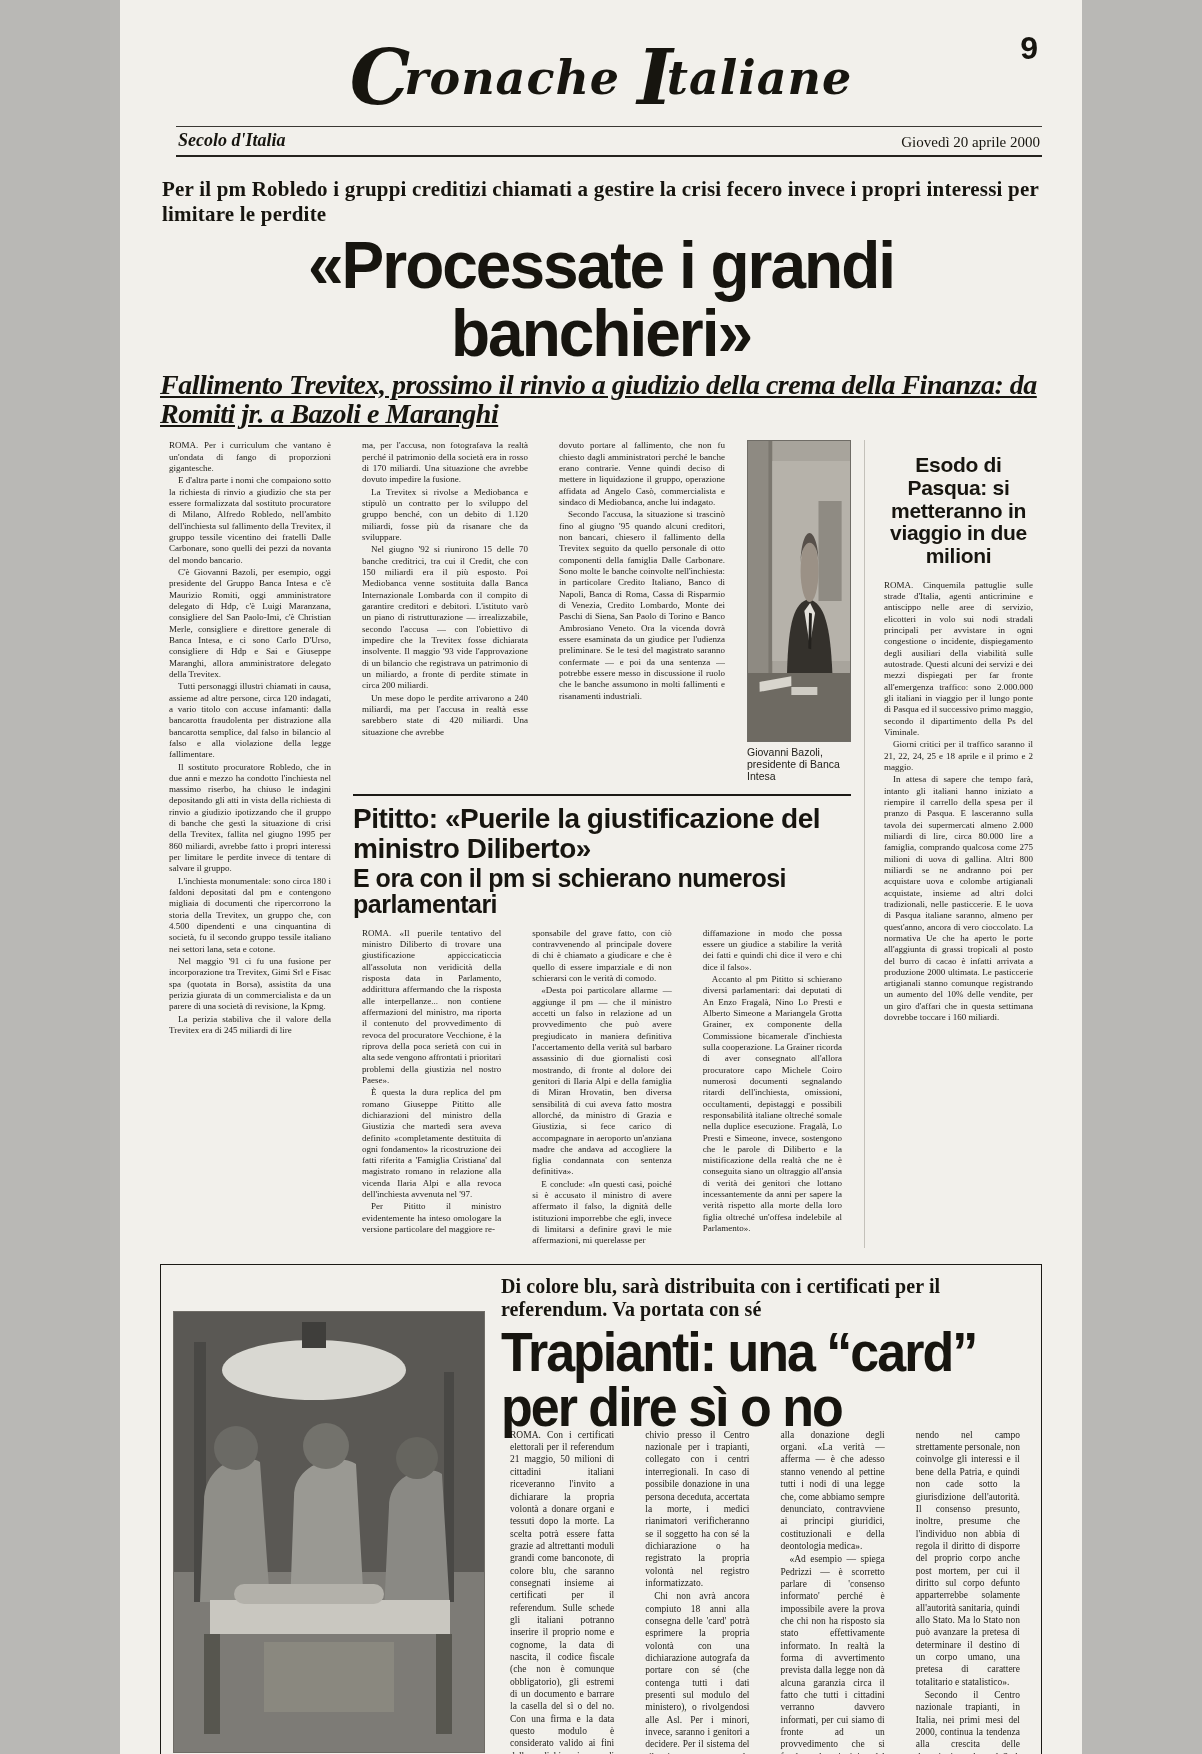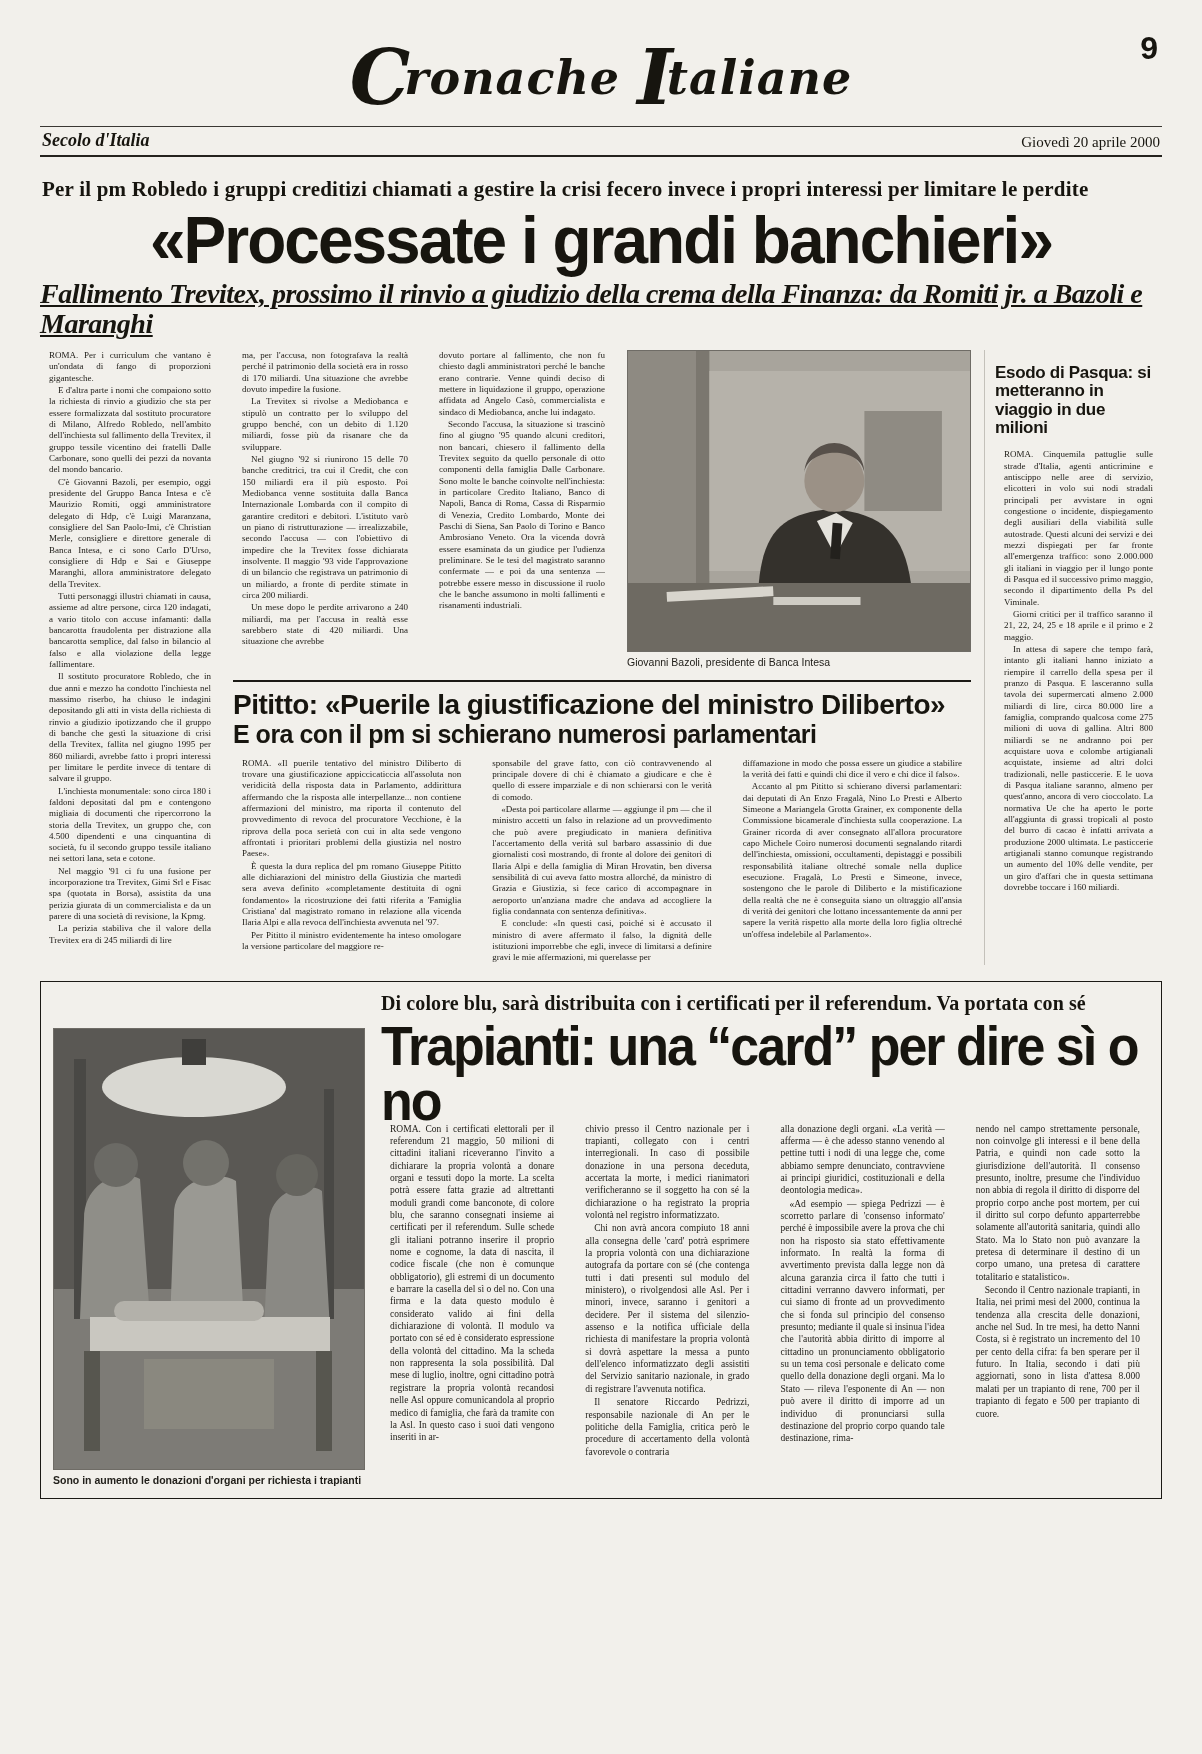--- a/index.html
+++ b/index.html
@@ -1,28 +1,28 @@
 <!DOCTYPE html>
 <html><head>
 <meta charset="utf-8">
 <style>
   html,body{margin:0;padding:0;background:#b9b8b5;}
-  .page{width:1202px;height:1754px;margin:0 auto;background:#f2f0eb;box-sizing:border-box;
+  .page{width:962px;height:1754px;margin:0 auto;background:#f2f0eb;box-sizing:border-box;
         padding:30px 40px 20px;position:relative;overflow:hidden;
         font-family:"Liberation Serif",serif;color:#17150f;}
   
   .masthead{position:relative;text-align:center;padding:10px 0 4px;}
   .mast-title{font-family:"DejaVu Serif",serif;font-style:italic;font-weight:700;
               font-size:46px;letter-spacing:1px;line-height:1;}
   .mast-cap{font-size:76px;font-weight:900;letter-spacing:-6px;vertical-align:-10px;}
   .page-num{position:absolute;right:4px;top:0;font-family:"Liberation Sans",sans-serif;
             font-weight:700;font-size:32px;}
   .dateline{display:flex;justify-content:space-between;align-items:flex-end;
             border-top:1px solid #3a3833;border-bottom:2px solid #25231e;
-            padding:3px 2px 4px;margin-top:6px;}
+            padding:3px 2px 4px;margin-top:6px;margin-left:16px;}
   .paper-name{font-weight:700;font-style:italic;font-size:18px;}
   .issue-date{font-size:15px;}
   
   .kicker{font-weight:700;font-size:21px;margin:20px 2px 2px;letter-spacing:.2px;}
   .headline{font-family:"Liberation Sans",sans-serif;font-weight:700;font-size:64px;
             letter-spacing:-2px;line-height:1.02;margin:4px 0 2px;text-align:center;
             transform:scaleY(1.05);transform-origin:top;}
   .subhead{font-style:italic;font-weight:700;font-size:28px;letter-spacing:-.5px;
            margin:8px 0 12px;line-height:1.05;text-decoration:underline;}
   
@@ -41,22 +41,22 @@
   .photo-frame{background:#9a968f;border:1px solid #6f6c66;line-height:0;}
   
   .pititto{border-top:2px solid #1c1a15;margin-top:12px;padding-top:8px;}
   .pit-h1{font-family:"Liberation Sans",sans-serif;font-weight:700;font-size:28px;
           letter-spacing:-.5px;margin:0;line-height:1.05;}
   .pit-h2{font-family:"Liberation Sans",sans-serif;font-weight:700;font-size:25px;
           letter-spacing:-.5px;margin:2px 0 10px;line-height:1.05;}
   .cols{display:flex;gap:13px;}
   .cols .col{flex:1;min-width:0;}
   
-  .esodo-head{font-family:"Liberation Sans",sans-serif;font-weight:700;font-size:17px;
-              text-align:left;line-height:1.08;margin:14px 0 12px;letter-spacing:-.3px;}
+  .esodo-head{font-family:"Liberation Sans",sans-serif;font-weight:700;font-size:21px;
+              text-align:center;line-height:1.08;margin:14px 0 12px;letter-spacing:-.3px;}
   
   .bottombox{border:1px solid #1c1a15;margin-top:16px;padding:8px 12px 12px;display:flex;gap:16px;}
   .tb-left{width:312px;flex:none;padding-top:38px;}
   .tb-right{flex:1;min-width:0;}
   .tb-kicker{font-weight:700;font-size:20px;letter-spacing:.1px;margin:2px 0 0;}
   .tb-head{font-family:"Liberation Sans",sans-serif;font-weight:700;font-size:52px;
            letter-spacing:-2px;margin:4px 0 0;line-height:1.0;transform:scaleY(1.05);transform-origin:top;}
   .tb-sub{font-style:italic;font-weight:700;font-size:25px;letter-spacing:-.5px;margin:10px 0 10px;line-height:1.05;}
   .tb-cols .bodytext{font-size:9.5px;line-height:1.3;}
 </style>

